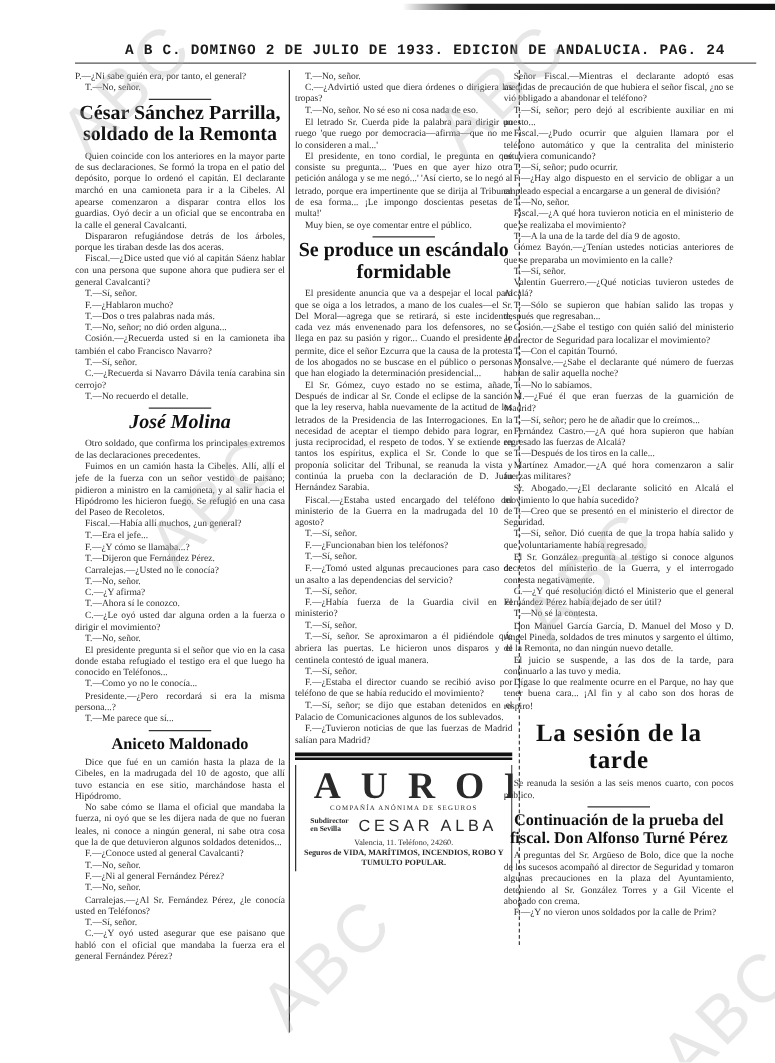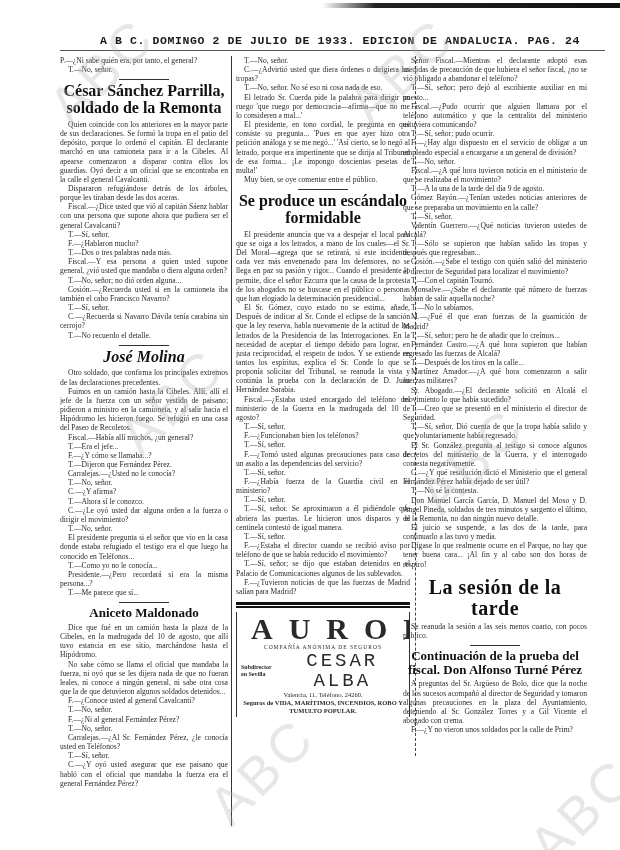--- a/index.html
+++ b/index.html
@@ -22,21 +22,21 @@
   .h-mid { font-size: 13px; }
   .h-ital { font-style: italic; font-size: 16px; }
   .h-light { font-weight: normal; font-size: 20px; letter-spacing: 0.5px; }
   .short-rule { width: 50px; height: 1px; background: #333; margin: 5px auto 3px auto; }
   .double-rule { height: 6px; border-top: 3px solid #111; border-bottom: 2px solid #111; margin: 6px 0 4px 0; }
   .ad { border-left: 1px solid #333; border-right: 1px solid #333; padding: 2px 4px; text-align: center; font-family: "Liberation Serif", serif; }
   .ad-brand { font-size: 30px; font-weight: bold; letter-spacing: 16px; line-height: 30px; padding-left: 10px; }
   .ad-sub { font-size: 5.5px; letter-spacing: 1px; line-height: 7px; }
   .ad-row { display: flex; align-items: center; justify-content: center; gap: 8px; }
   .ad-small { font-size: 6px; line-height: 7px; text-align: left; font-weight: bold; }
-  .ad-agent { font-size: 19px; letter-spacing: 3px; font-family: Liberation Mono, monospace; line-height: 20px; }
+  .ad-agent { font-size: 13px; letter-spacing: 3px; font-family: Liberation Sans, sans-serif; line-height: 20px; }
   .ad-addr { font-size: 6.5px; line-height: 8px; }
   .ad-lines { font-size: 6.5px; line-height: 8px; font-weight: bold; }
   .watermark { position: absolute; font-family: "Liberation Sans", sans-serif; font-size: 54px; color: rgba(180,180,180,0.32); transform: rotate(-45deg); pointer-events: none; letter-spacing: 4px; }
 </style>
 </head>
 <body>
 
 <div class="topbar"></div>
 
 <div class="masthead">A B C. DOMINGO 2 DE JULIO DE 1933. EDICION DE ANDALUCIA. PAG. 24</div>
@@ -51,21 +51,20 @@
   <div class="short-rule"></div>
 
   <h2 class="headline h-big">César Sánchez Parrilla, soldado de la Remonta</h2>
   <div>
     <p>Quien coincide con los anteriores en la mayor parte de sus declaraciones. Se formó la tropa en el patio del depósito, porque lo ordenó el capitán. El declarante marchó en una camioneta para ir a la Cibeles. Al apearse comenzaron a disparar contra ellos los guardias. Oyó decir a un oficial que se encontraba en la calle el general Cavalcanti.</p>
     <p>Dispararon refugiándose detrás de los árboles, porque les tiraban desde las dos aceras.</p>
     <p>Fiscal.—¿Dice usted que vió al capitán Sáenz hablar con una persona que supone ahora que pudiera ser el general Cavalcanti?</p>
     <p>T.—Sí, señor.</p>
     <p>F.—¿Hablaron mucho?</p>
     <p>T.—Dos o tres palabras nada más.</p>
-    <p>Fiscal.—Y esa persona a quien usted supone general, ¿vió usted que mandaba o diera alguna orden?</p>
     <p>T.—No, señor; no dió orden alguna...</p>
     <p>Cosión.—¿Recuerda usted si en la camioneta iba también el cabo Francisco Navarro?</p>
     <p>T.—Sí, señor.</p>
     <p>C.—¿Recuerda si Navarro Dávila tenía carabina sin cerrojo?</p>
     <p>T.—No recuerdo el detalle.</p>
   </div>
   <div class="short-rule"></div>
 
   <h2 class="headline h-ital">José Molina</h2>
   <div>

